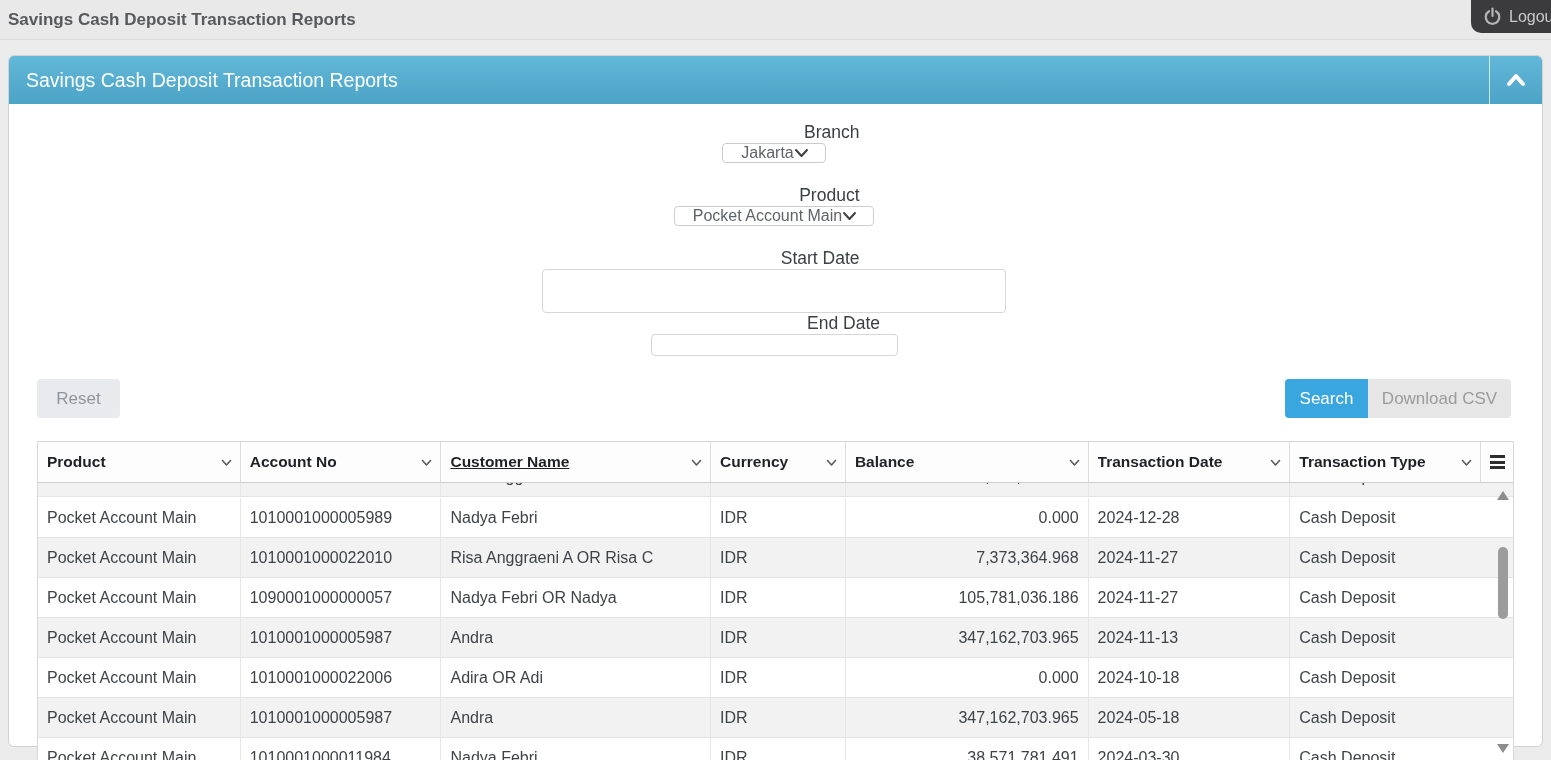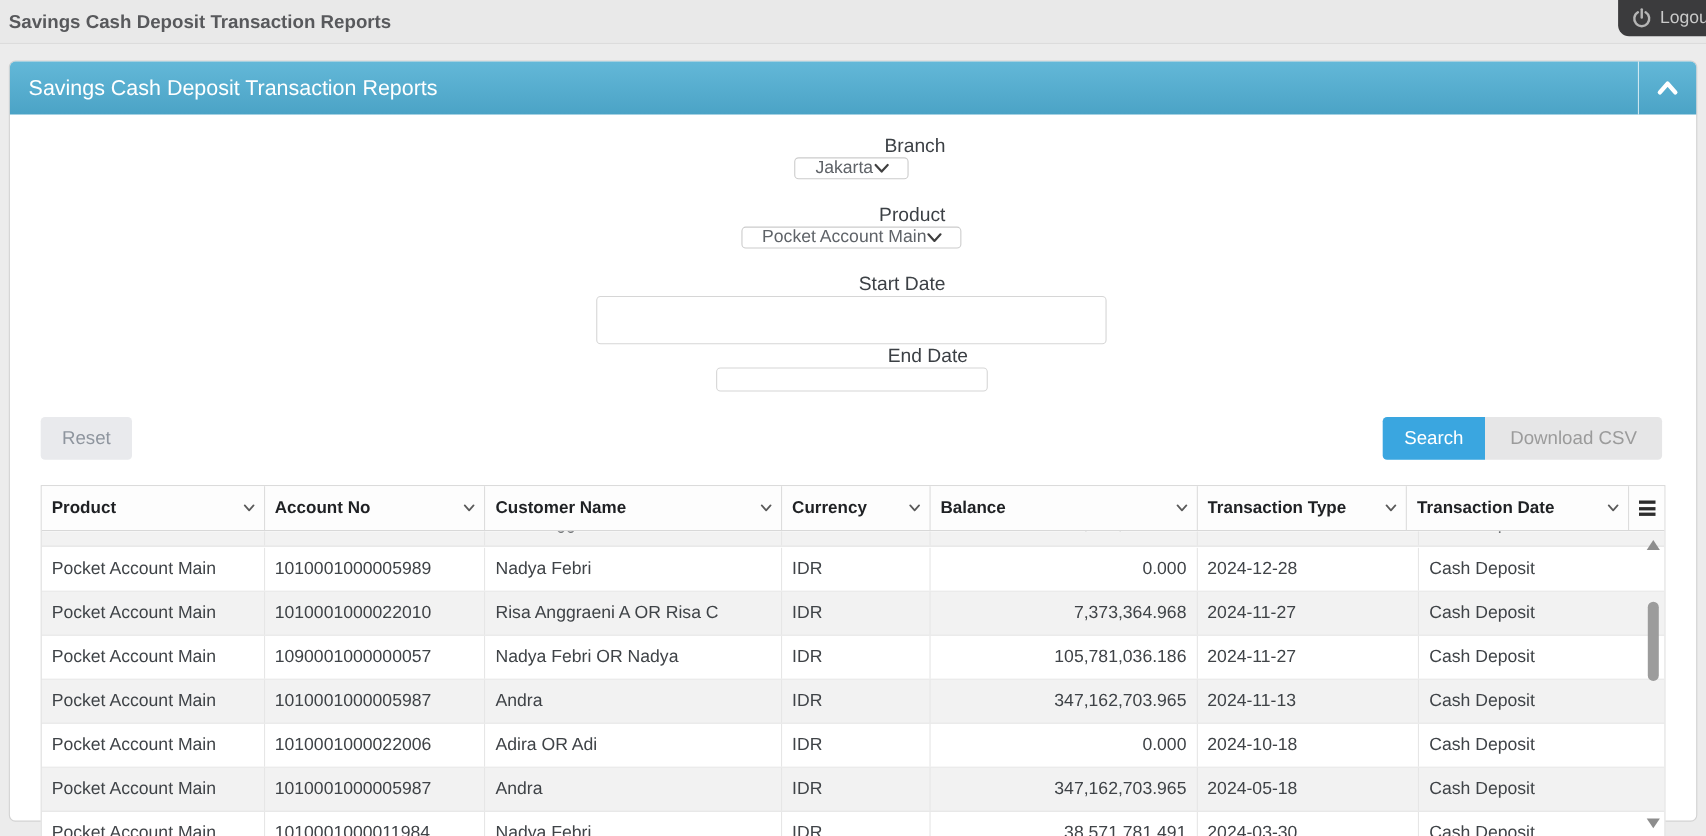--- a/index.html
+++ b/index.html
@@ -37,22 +37,22 @@
   .text-input { height:44px; border:1px solid #d6d6d6; border-radius:4px; background:#fff;
                 font-size:17px; color:#444; padding:0 12px; font-family:inherit; }
   .text-input.start { width:464px; flex:0 0 auto; }
   .text-input.end { flex:1; }
 
   
   .actions-row { display:flex; align-items:center; margin-top:23px; }
   .btn { height:39px; border:none; font-size:17px; font-family:inherit; cursor:pointer; }
   .btn-reset { width:83px; background:#e9eaed; color:#8e959e; border-radius:4px; }
   .actions-spacer { flex:1; }
-  .btn-search { width:93px; background:#3aa6e0; color:#ffffff; border-radius:4px 0 0 4px; }
-  .btn-download { width:161px; background:#e6e6e7; color:#9b9b9b; border-radius:0 4px 4px 0; }
+  .btn-search { width:83px; background:#3aa6e0; color:#ffffff; border-radius:4px 0 0 4px; }
+  .btn-download { width:143px; background:#e6e6e7; color:#9b9b9b; border-radius:0 4px 4px 0; }
 
   
   .grid { margin-top:23px; width:1477px; border:1px solid #d8d8d8; position:relative; background:#fff; }
   .grid-header { display:flex; height:41px; background:#fdfdfd; border-bottom:1px solid #cfcfcf; }
   .gh-cell { display:flex; align-items:center; padding:0 8px 0 9px; border-right:1px solid #dddddd;
              font-size:15.5px; font-weight:bold; color:#1f2124; cursor:pointer; }
   .gh-cell:last-child { border-right:none; }
   .gh-label { flex:1; white-space:nowrap; overflow:hidden; }
   .gh-chev { flex:0 0 auto; margin-left:4px; }
   .gh-menu { display:flex; align-items:center; justify-content:center; cursor:pointer; }
@@ -156,46 +156,46 @@
             <span class="gh-chev"><svg width="11" height="8" viewBox="0 0 11 8">
                 <polyline points="1.5,1.5 5.5,6 9.5,1.5" fill="none" stroke="#5a5a5a" stroke-width="1.6" stroke-linecap="round" stroke-linejoin="round"></polyline>
               </svg></span>
           </div>
           <div class="gh-cell" style="width: 201px;">
             <span class="gh-label">Account No</span>
             <span class="gh-chev"><svg width="11" height="8" viewBox="0 0 11 8">
                 <polyline points="1.5,1.5 5.5,6 9.5,1.5" fill="none" stroke="#5a5a5a" stroke-width="1.6" stroke-linecap="round" stroke-linejoin="round"></polyline>
               </svg></span>
           </div>
-          <div class="gh-cell" style="width: 270px;">
+          <div class="gh-cell" style="width: 270px; text-decoration: underline;">
             <span class="gh-label">Customer Name</span>
             <span class="gh-chev"><svg width="11" height="8" viewBox="0 0 11 8">
                 <polyline points="1.5,1.5 5.5,6 9.5,1.5" fill="none" stroke="#5a5a5a" stroke-width="1.6" stroke-linecap="round" stroke-linejoin="round"></polyline>
               </svg></span>
           </div>
           <div class="gh-cell" style="width: 135px;">
             <span class="gh-label">Currency</span>
             <span class="gh-chev"><svg width="11" height="8" viewBox="0 0 11 8">
                 <polyline points="1.5,1.5 5.5,6 9.5,1.5" fill="none" stroke="#5a5a5a" stroke-width="1.6" stroke-linecap="round" stroke-linejoin="round"></polyline>
               </svg></span>
           </div>
           <div class="gh-cell" style="width: 243px;">
             <span class="gh-label">Balance</span>
             <span class="gh-chev"><svg width="11" height="8" viewBox="0 0 11 8">
                 <polyline points="1.5,1.5 5.5,6 9.5,1.5" fill="none" stroke="#5a5a5a" stroke-width="1.6" stroke-linecap="round" stroke-linejoin="round"></polyline>
               </svg></span>
           </div>
+          <div class="gh-cell" style="width: 202px;">
+            <span class="gh-label">Transaction Date</span>
+            <span class="gh-chev"><svg width="11" height="8" viewBox="0 0 11 8">
+                <polyline points="1.5,1.5 5.5,6 9.5,1.5" fill="none" stroke="#5a5a5a" stroke-width="1.6" stroke-linecap="round" stroke-linejoin="round"></polyline>
+              </svg></span>
+          </div>
           <div class="gh-cell" style="width: 191px;">
             <span class="gh-label">Transaction Type</span>
-            <span class="gh-chev"><svg width="11" height="8" viewBox="0 0 11 8">
-                <polyline points="1.5,1.5 5.5,6 9.5,1.5" fill="none" stroke="#5a5a5a" stroke-width="1.6" stroke-linecap="round" stroke-linejoin="round"></polyline>
-              </svg></span>
-          </div>
-          <div class="gh-cell" style="width: 202px;">
-            <span class="gh-label">Transaction Date</span>
             <span class="gh-chev"><svg width="11" height="8" viewBox="0 0 11 8">
                 <polyline points="1.5,1.5 5.5,6 9.5,1.5" fill="none" stroke="#5a5a5a" stroke-width="1.6" stroke-linecap="round" stroke-linejoin="round"></polyline>
               </svg></span>
           </div>
           <div class="gh-cell gh-menu" style="width: 32px;">
             <span class="menu-icon">
               <span></span>
               <span></span>
               <span></span>
             </span>

